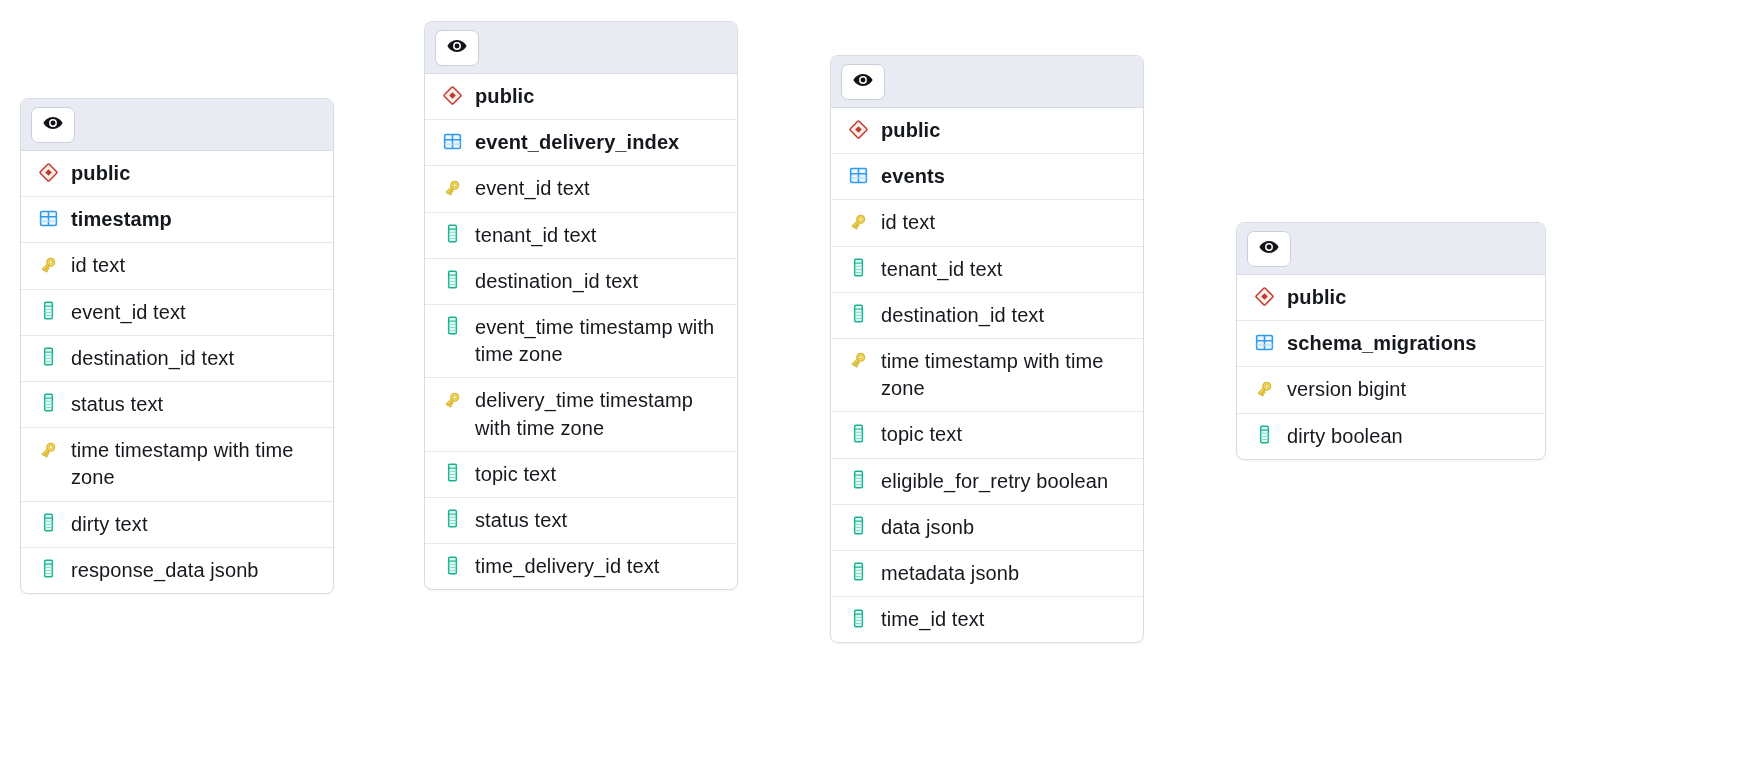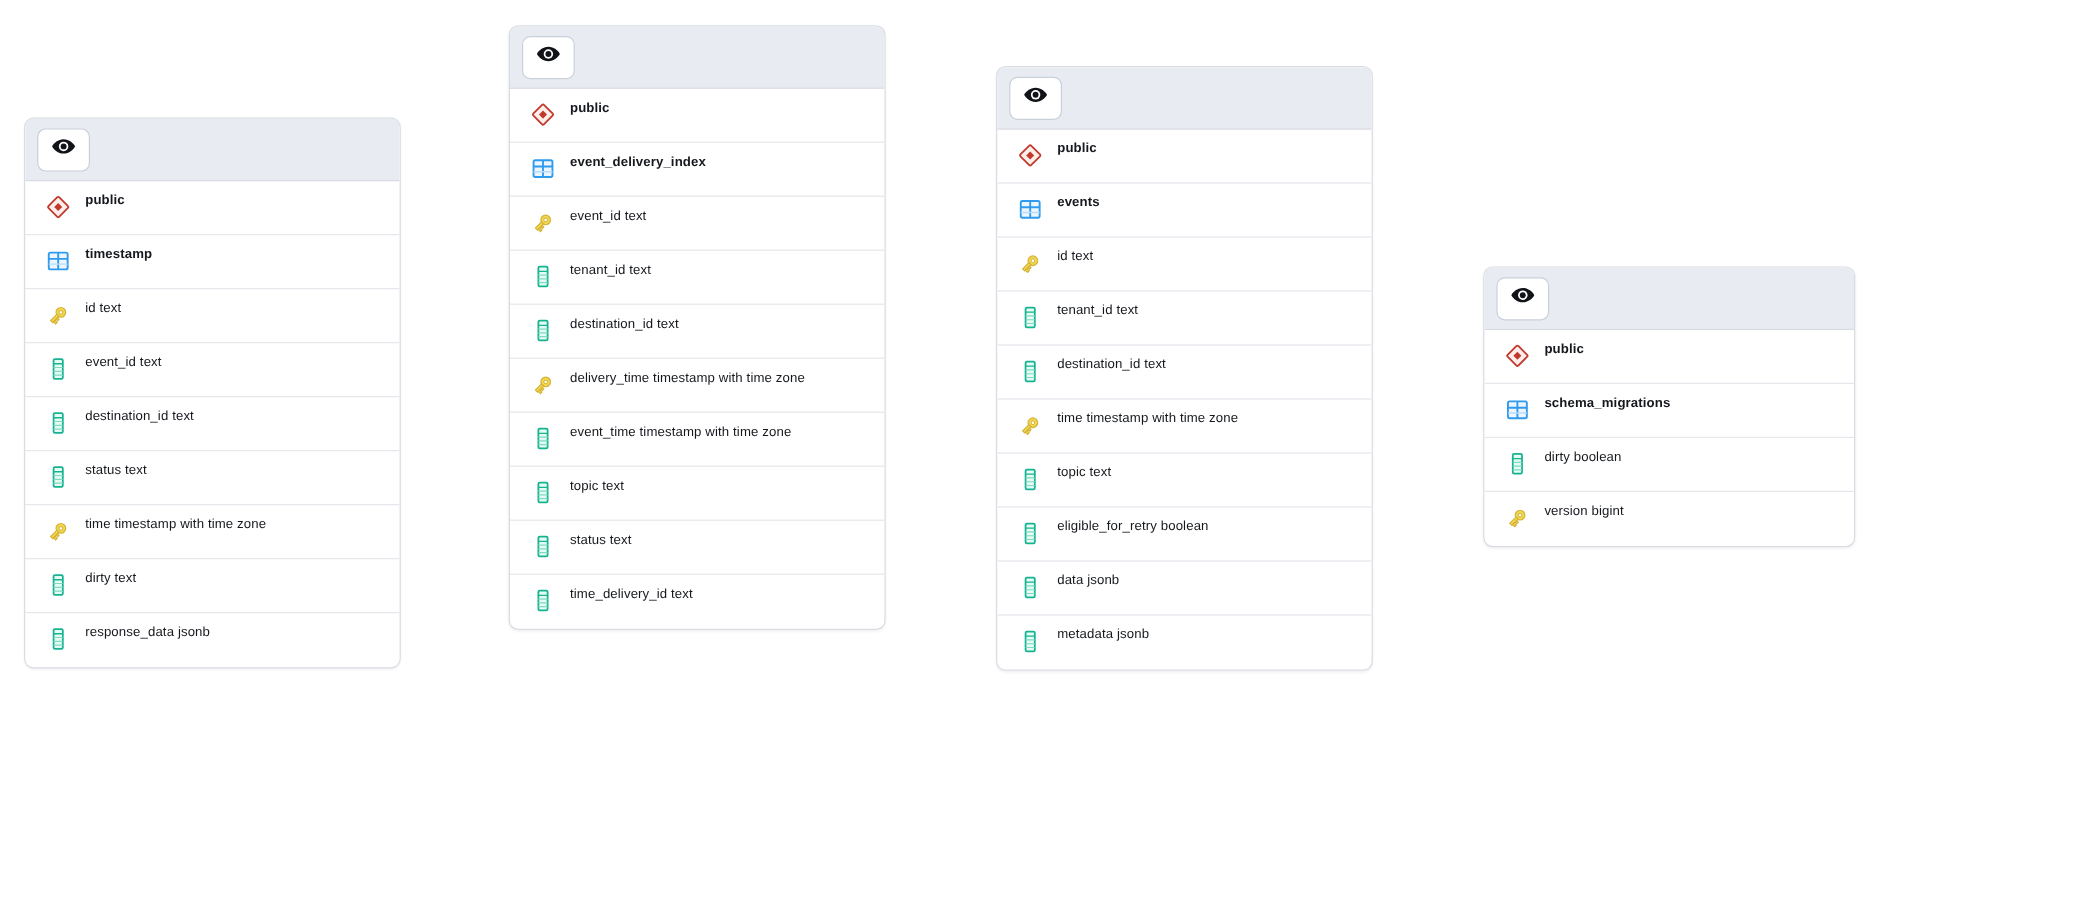--- a/index.html
+++ b/index.html
@@ -61,21 +61,21 @@
     flex: 0 0 auto;
     width: 22px;
     height: 22px;
     margin-top: 1px;
     display: flex;
     align-items: center;
     justify-content: center;
   }
 
   .row .label {
-    font-size: 11px;
+    font-size: 20px;
     color: #15181d;
     line-height: 1.36;
     letter-spacing: 0.1px;
     word-break: break-word;
     overflow-wrap: anywhere;
   }
   .row.schema .label,
   .row.table .label {
     font-weight: 700;
   }
@@ -269,42 +269,42 @@
             <line x1="7.6" y1="10.6" x2="16.4" y2="10.6" stroke="#7fd9c3" stroke-width="1.1"></line>
             <line x1="7.6" y1="14.2" x2="16.4" y2="14.2" stroke="#7fd9c3" stroke-width="1.1"></line>
             <line x1="7.6" y1="17.8" x2="16.4" y2="17.8" stroke="#7fd9c3" stroke-width="1.1"></line>
           </svg>
         </span>
         <span class="label">destination_id text</span>
       </div>
       <div class="row column">
         <span class="ico">
           <svg width="21" height="21" viewBox="0 0 24 24" aria-hidden="true">
+            <rect x="7.6" y="2.6" width="8.8" height="18.8" rx="1.3" fill="#e6fbf4" stroke="#16b390" stroke-width="1.7"></rect>
+            <line x1="7.6" y1="7.0" x2="16.4" y2="7.0" stroke="#16b390" stroke-width="1.2"></line>
+            <line x1="7.6" y1="10.6" x2="16.4" y2="10.6" stroke="#7fd9c3" stroke-width="1.1"></line>
+            <line x1="7.6" y1="14.2" x2="16.4" y2="14.2" stroke="#7fd9c3" stroke-width="1.1"></line>
+            <line x1="7.6" y1="17.8" x2="16.4" y2="17.8" stroke="#7fd9c3" stroke-width="1.1"></line>
+          </svg>
+        </span>
+        <span class="label">event_time timestamp with time zone</span>
+      </div>
+      <div class="row column">
+        <span class="ico">
+          <svg width="21" height="21" viewBox="0 0 24 24" aria-hidden="true">
             <g transform="rotate(-45 12 12)">
               <circle cx="15.6" cy="12" r="4.5" fill="#f2d852" stroke="#d4b336" stroke-width="1.3"></circle>
               <circle cx="15.6" cy="12" r="1.7" fill="#ffffff" stroke="#d4b336" stroke-width="0.9"></circle>
               <rect x="3.2" y="10.6" width="8.4" height="2.9" fill="#f2d852" stroke="#d4b336" stroke-width="1.1"></rect>
               <rect x="4.2" y="13.2" width="2.1" height="3.1" fill="#f2d852" stroke="#d4b336" stroke-width="1.1"></rect>
               <rect x="7.7" y="13.2" width="1.9" height="2.3" fill="#f2d852" stroke="#d4b336" stroke-width="1.1"></rect>
             </g>
           </svg>
         </span>
         <span class="label">delivery_time timestamp with time zone</span>
-      </div>
-      <div class="row column">
-        <span class="ico">
-          <svg width="21" height="21" viewBox="0 0 24 24" aria-hidden="true">
-            <rect x="7.6" y="2.6" width="8.8" height="18.8" rx="1.3" fill="#e6fbf4" stroke="#16b390" stroke-width="1.7"></rect>
-            <line x1="7.6" y1="7.0" x2="16.4" y2="7.0" stroke="#16b390" stroke-width="1.2"></line>
-            <line x1="7.6" y1="10.6" x2="16.4" y2="10.6" stroke="#7fd9c3" stroke-width="1.1"></line>
-            <line x1="7.6" y1="14.2" x2="16.4" y2="14.2" stroke="#7fd9c3" stroke-width="1.1"></line>
-            <line x1="7.6" y1="17.8" x2="16.4" y2="17.8" stroke="#7fd9c3" stroke-width="1.1"></line>
-          </svg>
-        </span>
-        <span class="label">event_time timestamp with time zone</span>
       </div>
       <div class="row column">
         <span class="ico">
           <svg width="21" height="21" viewBox="0 0 24 24" aria-hidden="true">
             <rect x="7.6" y="2.6" width="8.8" height="18.8" rx="1.3" fill="#e6fbf4" stroke="#16b390" stroke-width="1.7"></rect>
             <line x1="7.6" y1="7.0" x2="16.4" y2="7.0" stroke="#16b390" stroke-width="1.2"></line>
             <line x1="7.6" y1="10.6" x2="16.4" y2="10.6" stroke="#7fd9c3" stroke-width="1.1"></line>
             <line x1="7.6" y1="14.2" x2="16.4" y2="14.2" stroke="#7fd9c3" stroke-width="1.1"></line>
             <line x1="7.6" y1="17.8" x2="16.4" y2="17.8" stroke="#7fd9c3" stroke-width="1.1"></line>
           </svg>
@@ -459,20 +459,32 @@
           <svg width="21" height="21" viewBox="0 0 24 24" aria-hidden="true">
             <rect x="7.6" y="2.6" width="8.8" height="18.8" rx="1.3" fill="#e6fbf4" stroke="#16b390" stroke-width="1.7"></rect>
             <line x1="7.6" y1="7.0" x2="16.4" y2="7.0" stroke="#16b390" stroke-width="1.2"></line>
             <line x1="7.6" y1="10.6" x2="16.4" y2="10.6" stroke="#7fd9c3" stroke-width="1.1"></line>
             <line x1="7.6" y1="14.2" x2="16.4" y2="14.2" stroke="#7fd9c3" stroke-width="1.1"></line>
             <line x1="7.6" y1="17.8" x2="16.4" y2="17.8" stroke="#7fd9c3" stroke-width="1.1"></line>
           </svg>
         </span>
         <span class="label">metadata jsonb</span>
       </div>
+      <div class="row column">
+        <span class="ico">
+          <svg width="21" height="21" viewBox="0 0 24 24" aria-hidden="true">
+            <rect x="7.6" y="2.6" width="8.8" height="18.8" rx="1.3" fill="#e6fbf4" stroke="#16b390" stroke-width="1.7"></rect>
+            <line x1="7.6" y1="7.0" x2="16.4" y2="7.0" stroke="#16b390" stroke-width="1.2"></line>
+            <line x1="7.6" y1="10.6" x2="16.4" y2="10.6" stroke="#7fd9c3" stroke-width="1.1"></line>
+            <line x1="7.6" y1="14.2" x2="16.4" y2="14.2" stroke="#7fd9c3" stroke-width="1.1"></line>
+            <line x1="7.6" y1="17.8" x2="16.4" y2="17.8" stroke="#7fd9c3" stroke-width="1.1"></line>
+          </svg>
+        </span>
+        <span class="label">time_id text</span>
+      </div>
     </div>
     <div class="erd-card" style="left: 1236px; top: 222px; width: 310px;">
       <div class="card-header">
         <div class="eye-btn">
           <span><svg width="22" height="22" viewBox="0 0 24 24" aria-hidden="true">
               <path d="M12 5.5C6.9 5.5 3.1 9.2 1.8 11.5c-.2.33-.2.67 0 1C3.1 14.8 6.9 18.5 12 18.5s8.9-3.7 10.2-6c.2-.33.2-.67 0-1C20.9 9.2 17.1 5.5 12 5.5z" fill="#111318"></path>
               <circle cx="12" cy="12" r="4.3" fill="#ffffff"></circle>
               <circle cx="12" cy="12" r="2.7" fill="#111318"></circle>
             </svg></span>
         </div>
@@ -493,37 +505,37 @@
             <line x1="3" y1="10" x2="21" y2="10" stroke="#2f9bef" stroke-width="1.8"></line>
             <line x1="12" y1="4" x2="12" y2="20" stroke="#2f9bef" stroke-width="1.8"></line>
             <line x1="3" y1="15" x2="21" y2="15" stroke="#b9dcfb" stroke-width="1.3"></line>
           </svg>
         </span>
         <span class="label">schema_migrations</span>
       </div>
       <div class="row column">
         <span class="ico">
           <svg width="21" height="21" viewBox="0 0 24 24" aria-hidden="true">
+            <g transform="rotate(-45 12 12)">
+              <circle cx="15.6" cy="12" r="4.5" fill="#f2d852" stroke="#d4b336" stroke-width="1.3"></circle>
+              <circle cx="15.6" cy="12" r="1.7" fill="#ffffff" stroke="#d4b336" stroke-width="0.9"></circle>
+              <rect x="3.2" y="10.6" width="8.4" height="2.9" fill="#f2d852" stroke="#d4b336" stroke-width="1.1"></rect>
+              <rect x="4.2" y="13.2" width="2.1" height="3.1" fill="#f2d852" stroke="#d4b336" stroke-width="1.1"></rect>
+              <rect x="7.7" y="13.2" width="1.9" height="2.3" fill="#f2d852" stroke="#d4b336" stroke-width="1.1"></rect>
+            </g>
+          </svg>
+        </span>
+        <span class="label">version bigint</span>
+      </div>
+      <div class="row column">
+        <span class="ico">
+          <svg width="21" height="21" viewBox="0 0 24 24" aria-hidden="true">
             <rect x="7.6" y="2.6" width="8.8" height="18.8" rx="1.3" fill="#e6fbf4" stroke="#16b390" stroke-width="1.7"></rect>
             <line x1="7.6" y1="7.0" x2="16.4" y2="7.0" stroke="#16b390" stroke-width="1.2"></line>
             <line x1="7.6" y1="10.6" x2="16.4" y2="10.6" stroke="#7fd9c3" stroke-width="1.1"></line>
             <line x1="7.6" y1="14.2" x2="16.4" y2="14.2" stroke="#7fd9c3" stroke-width="1.1"></line>
             <line x1="7.6" y1="17.8" x2="16.4" y2="17.8" stroke="#7fd9c3" stroke-width="1.1"></line>
           </svg>
         </span>
         <span class="label">dirty boolean</span>
-      </div>
-      <div class="row column">
-        <span class="ico">
-          <svg width="21" height="21" viewBox="0 0 24 24" aria-hidden="true">
-            <g transform="rotate(-45 12 12)">
-              <circle cx="15.6" cy="12" r="4.5" fill="#f2d852" stroke="#d4b336" stroke-width="1.3"></circle>
-              <circle cx="15.6" cy="12" r="1.7" fill="#ffffff" stroke="#d4b336" stroke-width="0.9"></circle>
-              <rect x="3.2" y="10.6" width="8.4" height="2.9" fill="#f2d852" stroke="#d4b336" stroke-width="1.1"></rect>
-              <rect x="4.2" y="13.2" width="2.1" height="3.1" fill="#f2d852" stroke="#d4b336" stroke-width="1.1"></rect>
-              <rect x="7.7" y="13.2" width="1.9" height="2.3" fill="#f2d852" stroke="#d4b336" stroke-width="1.1"></rect>
-            </g>
-          </svg>
-        </span>
-        <span class="label">version bigint</span>
       </div>
     </div>
   </div>
 
 </body></html>

